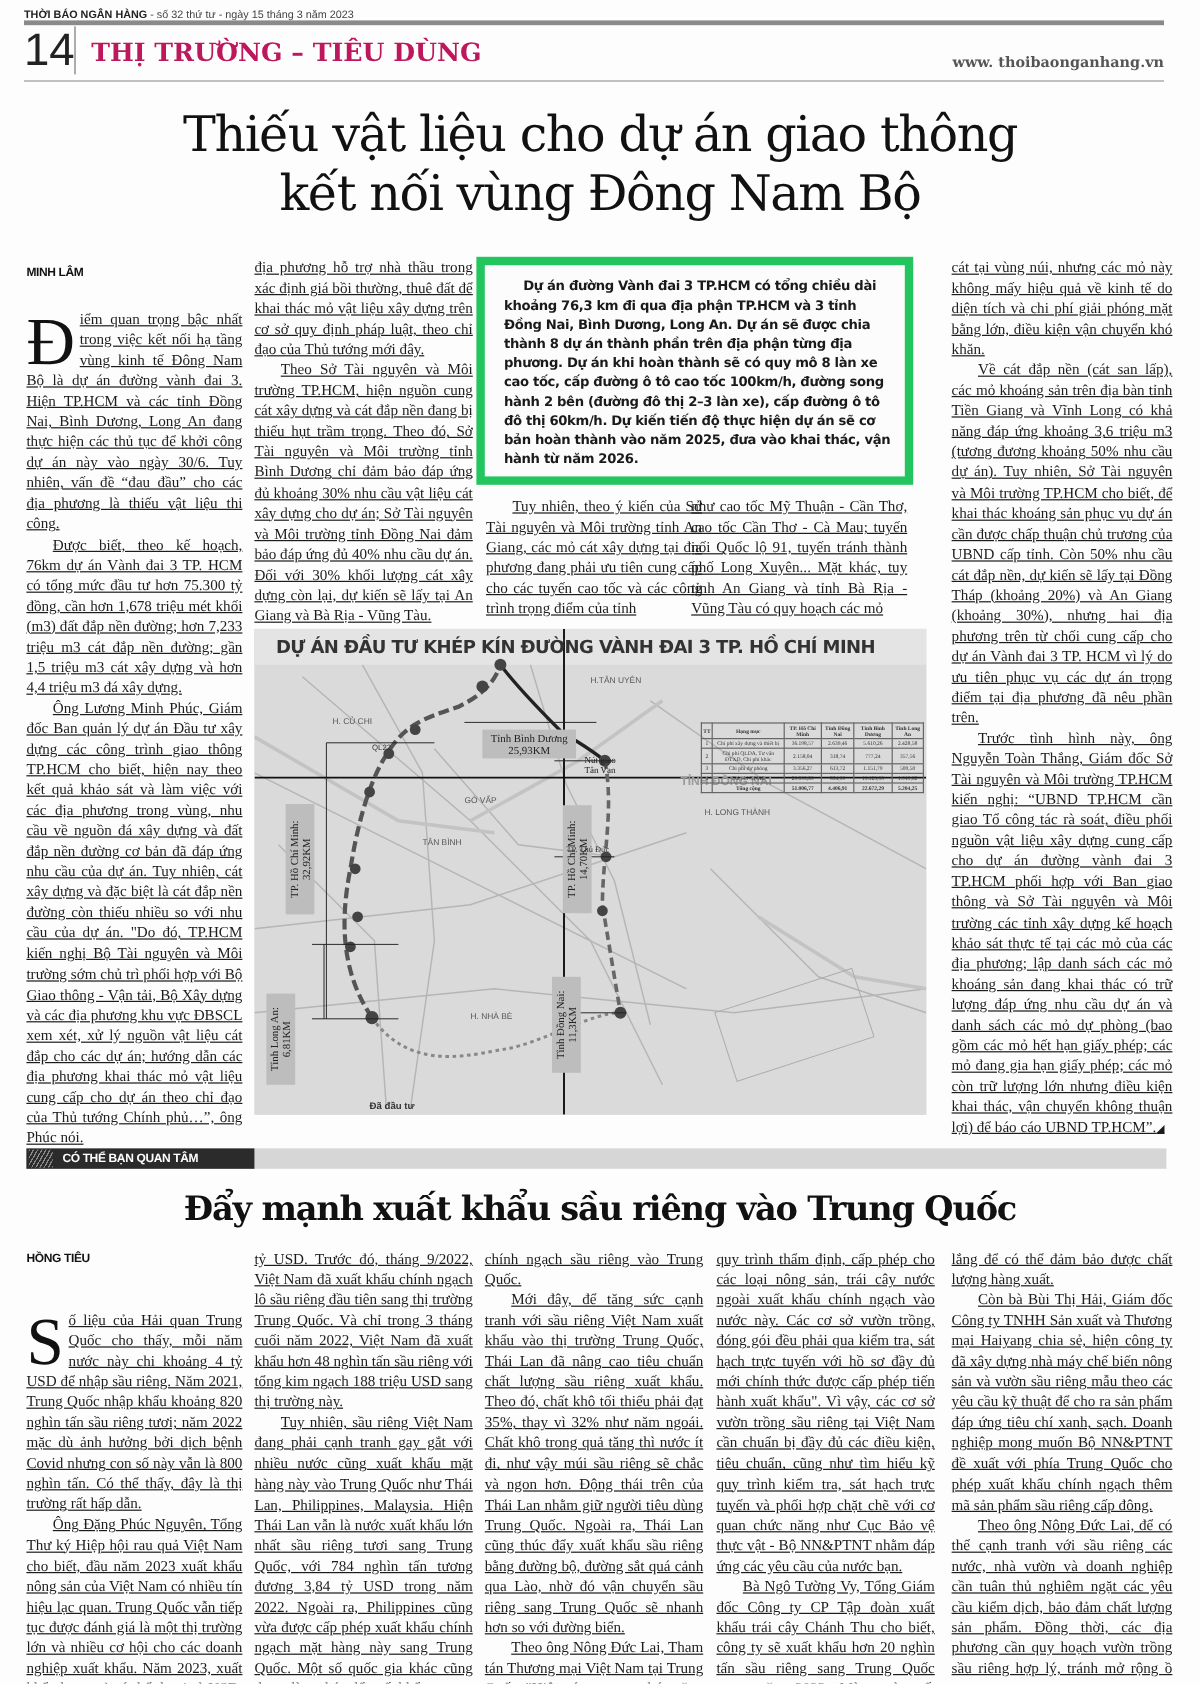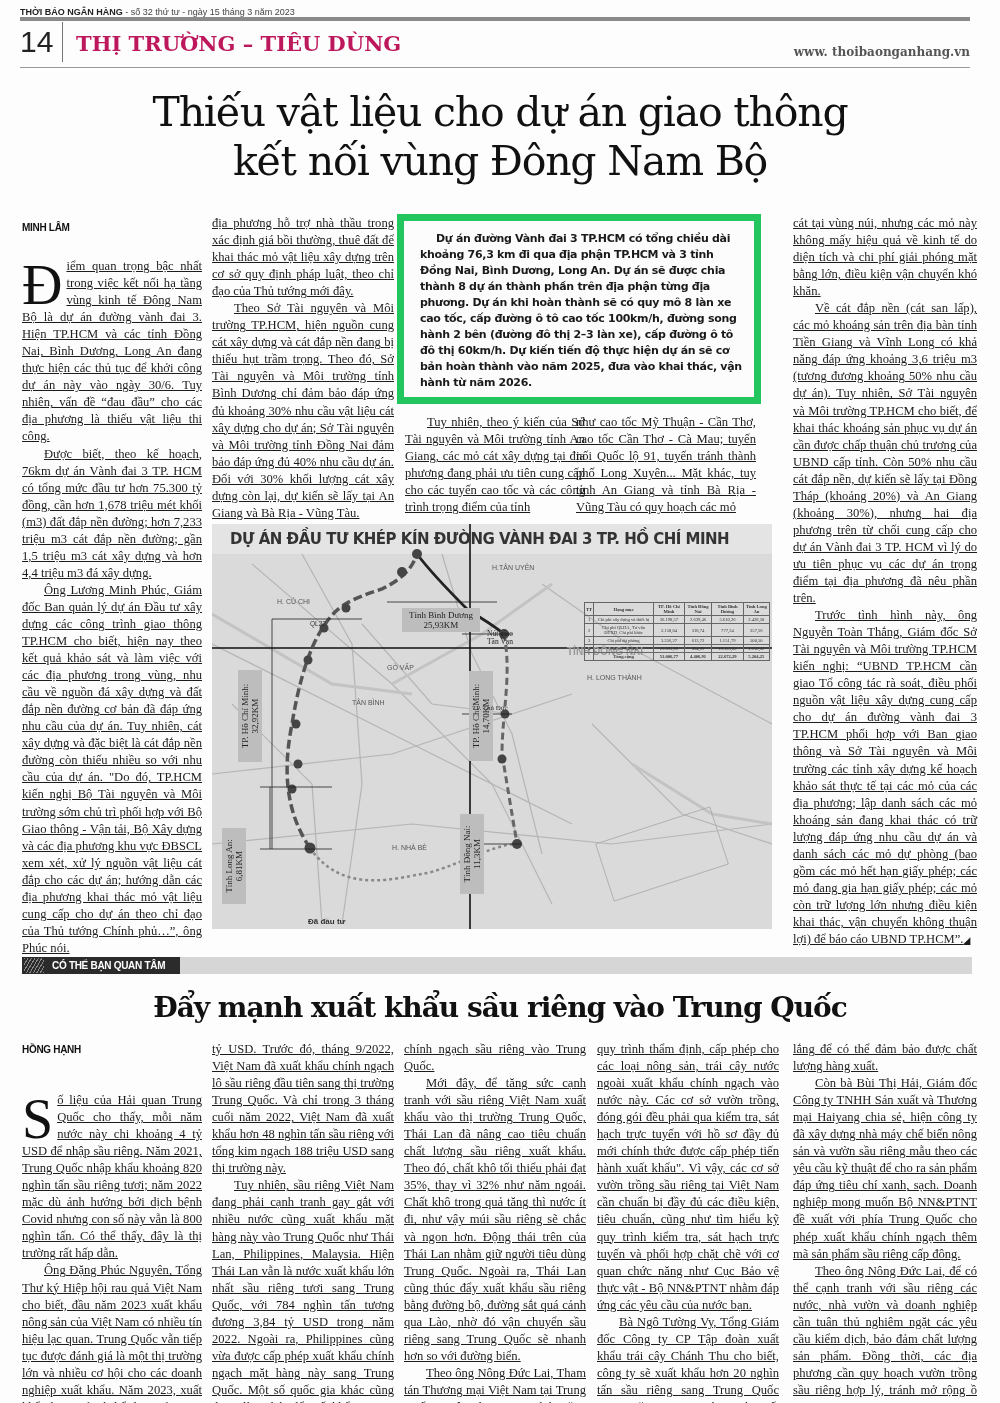--- a/index.html
+++ b/index.html
@@ -2,21 +2,21 @@
 <html><head>
 <meta charset="utf-8">
 <style>
   * { box-sizing: border-box; margin: 0; padding: 0; }
   html, body { width: 1000px; height: 1403px; background: #fdfdfd; overflow: hidden; }
   body { position: relative; font-family: "Liberation Serif", serif; color: #1a1a1a; }
 
   .masthead-line { position: absolute; left: 20px; top: 7px; font-family: "Liberation Sans", sans-serif; font-size: 9px; color: #444; }
   .masthead-line b { color: #222; font-weight: bold; }
   .top-rule { position: absolute; left: 20px; top: 17px; width: 950px; height: 4px; background: #8a8a8a; }
-  .page-num { position: absolute; left: 20px; top: 20px; font-family: "Liberation Sans", sans-serif; font-size: 30px; font-weight: normal; color: #222; line-height: 44px; }
+  .page-num { position: absolute; left: 20px; top: 20px; font-family: "Liberation Sans", sans-serif; font-size: 38px; font-weight: normal; color: #222; line-height: 44px; }
   .page-sep { position: absolute; left: 62px; top: 22px; width: 1px; height: 40px; background: #777; }
   .section-title { position: absolute; left: 76px; top: 31px; font-family: "DejaVu Serif", serif; font-size: 21px; font-weight: bold; color: #be185d; letter-spacing: 0px; }
   .website { position: absolute; right: 30px; top: 45px; font-family: "DejaVu Serif", serif; font-size: 12px; font-weight: bold; color: #555; margin-left: 22px; }
   .head-rule { position: absolute; left: 20px; top: 67px; width: 950px; height: 1px; background: #999; }
 
   .headline { position: absolute; left: 40px; top: 88px; width: 920px; text-align: center; font-family: "DejaVu Serif", serif; font-weight: normal; font-size: 41px; line-height: 49px; color: #111; letter-spacing: -1.2px; }
 
   .byline { position: absolute; font-family: "Liberation Sans", sans-serif; font-weight: bold; font-size: 10px; color: #111; letter-spacing: -0.3px; }
 
   .col { position: absolute; font-size: 12.6px; line-height: 17.05px; text-align: justify; color: #1c1c1c; text-decoration: underline; }
@@ -31,21 +31,21 @@
   .map { position: absolute; left: 212px; top: 524px; width: 560px; height: 405px; background: #d9d9d9; overflow: hidden; }
   .map-title { position: absolute; left: 18px; top: 6px; font-family: "DejaVu Sans", sans-serif; font-weight: bold; font-size: 15px; color: #333; letter-spacing: -0.5px; white-space: nowrap; }
   .map svg { position: absolute; left: 0; top: 0; }
   .map-label { position: absolute; font-family: "Liberation Serif", serif; font-size: 9px; color: #222; text-align: center; line-height: 10px; background: #bdbdbd; padding: 2px 4px; }
   .map-label.v { transform: rotate(-90deg); transform-origin: center; }
   .map-small { position: absolute; font-family: "Liberation Sans", sans-serif; font-size: 7px; color: #555; }
   .map-table { position: absolute; left: 372px; top: 78px; width: 186px; border-collapse: collapse; font-family: "Liberation Serif", serif; font-size: 4.6px; color: #333; }
   .map-table td, .map-table th { border: 0.5px solid #666; padding: 1px 1px; text-align: center; }
 
   .ctfbar { position: absolute; left: 22px; top: 957px; width: 950px; height: 17px; background: #d6d6d6; }
-  .ctf-label { position: absolute; left: 0; top: 0; height: 17px; width: 158px; background: #2b2b2b; color: #fff; font-family: "Liberation Sans", sans-serif; font-weight: bold; font-size: 10px; line-height: 17px; padding-left: 30px; letter-spacing: -0.3px; }
+  .ctf-label { position: absolute; left: 0; top: 0; height: 17px; width: 190px; background: #2b2b2b; color: #fff; font-family: "Liberation Sans", sans-serif; font-weight: bold; font-size: 10px; line-height: 17px; padding-left: 30px; letter-spacing: -0.3px; }
   .ctf-stripes { position: absolute; left: 2px; top: 1px; width: 20px; height: 15px; background: repeating-linear-gradient(120deg, #888 0 1px, #2b2b2b 1px 3px); }
 
   .headline2 { position: absolute; left: 40px; top: 990px; width: 920px; text-align: center; font-family: "DejaVu Serif", serif; font-weight: bold; font-size: 28px; line-height: 36px; color: #111; letter-spacing: -1px; }
 </style>
 </head>
 <body>
 
 <div class="masthead-line"><b>THỜI BÁO NGÂN HÀNG</b><span> - số 32 thứ tư - ngày 15 tháng 3 năm 2023</span></div>
 <div class="top-rule"></div>
 <div class="page-num">14</div>
@@ -243,21 +243,21 @@
 
 <div class="ctfbar">
   <div class="ctf-label">
     <span class="ctf-stripes"></span>
     <span>CÓ THỂ BẠN QUAN TÂM</span>
   </div>
 </div>
 
 <h2 class="headline2">Đẩy mạnh xuất khẩu sầu riêng vào Trung Quốc</h2>
 
-<div class="byline" style="left:22px; top:1044px;">HỒNG HẠNH</div>
+<div class="byline" style="left:22px; top:1044px;">HỒNG TIÊU</div>
 
 <div class="col" style="left:22px; top:1092px; width:180px;">
   <p class="noind"><span class="dropcap">S</span><span>ố liệu của Hải quan Trung Quốc cho thấy, mỗi năm nước này chi khoảng 4 tỷ USD để nhập sầu riêng. Năm 2021, Trung Quốc nhập khẩu khoảng 820 nghìn tấn sầu riêng tươi; năm 2022 mặc dù ảnh hưởng bởi dịch bệnh Covid nhưng con số này vẫn là 800 nghìn tấn. Có thể thấy, đây là thị trường rất hấp dẫn.</span></p>
   <p>Ông Đặng Phúc Nguyên, Tổng Thư ký Hiệp hội rau quả Việt Nam cho biết, đầu năm 2023 xuất khẩu nông sản của Việt Nam có nhiều tín hiệu lạc quan. Trung Quốc vẫn tiếp tục được đánh giá là một thị trường lớn và nhiều cơ hội cho các doanh nghiệp xuất khẩu. Năm 2023, xuất khẩu hoa quả có thể đạt 4 tỷ USD, trong đó sầu riêng đạt 1</p>
 </div>
 
 <div class="col" style="left:212px; top:1041px; width:182px;">
   <p class="noind">tỷ USD. Trước đó, tháng 9/2022, Việt Nam đã xuất khẩu chính ngạch lô sầu riêng đầu tiên sang thị trường Trung Quốc. Và chỉ trong 3 tháng cuối năm 2022, Việt Nam đã xuất khẩu hơn 48 nghìn tấn sầu riêng với tổng kim ngạch 188 triệu USD sang thị trường này.</p>
   <p>Tuy nhiên, sầu riêng Việt Nam đang phải cạnh tranh gay gắt với nhiều nước cũng xuất khẩu mặt hàng này vào Trung Quốc như Thái Lan, Philippines, Malaysia. Hiện Thái Lan vẫn là nước xuất khẩu lớn nhất sầu riêng tươi sang Trung Quốc, với 784 nghìn tấn tương đương 3,84 tỷ USD trong năm 2022. Ngoài ra, Philippines cũng vừa được cấp phép xuất khẩu chính ngạch mặt hàng này sang Trung Quốc. Một số quốc gia khác cũng đang đàm phán để xuất khẩu</p>
 </div>

